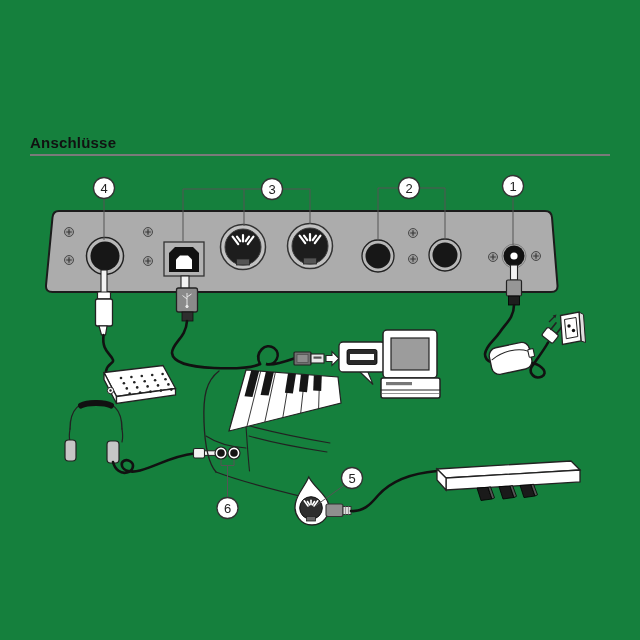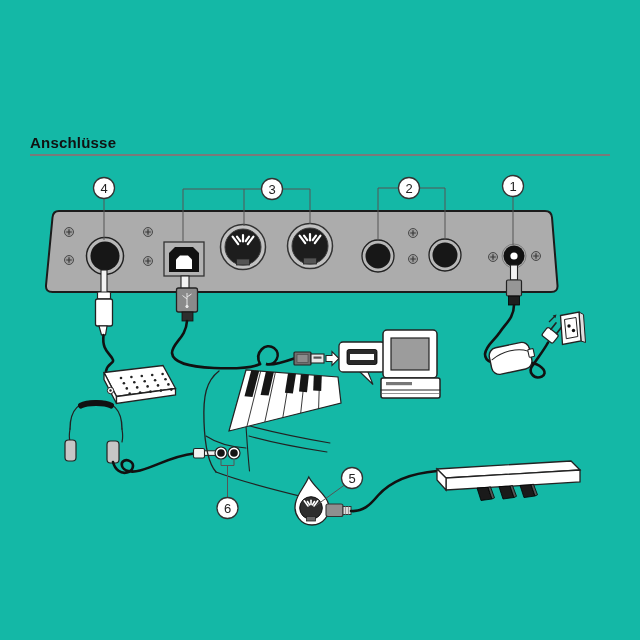--- a/index.html
+++ b/index.html
@@ -1,16 +1,16 @@
 <!DOCTYPE html>
 <html><head>
 <meta charset="utf-8">
 <style>
   html,body{margin:0;padding:0;background:#fff;}
-  .page{position:relative;width:640px;height:640px;background:#14b8a6;overflow:hidden;
+  .page{position:relative;width:640px;height:640px;background:#15803d;overflow:hidden;
         font-family:"Liberation Sans",sans-serif;}
   .title{position:absolute;left:30px;top:134px;margin:0;font-size:15px;font-weight:bold;
          color:#111;letter-spacing:0.2px;}
   .rule{position:absolute;left:30px;top:154px;width:580px;height:2px;background:#7a7a7a;}
   svg text{font-family:"Liberation Sans",sans-serif;font-size:13px;fill:#222;}
   .cable{fill:none;stroke:#111;stroke-width:2.6;stroke-linecap:round;}
   .line{fill:none;stroke:#222;stroke-linecap:round;stroke-linejoin:round;}
   .leader{stroke:#555;stroke-width:1;fill:none;}
   .callout circle{fill:#fff;stroke:#333;stroke-width:1.3;}
 </style>

